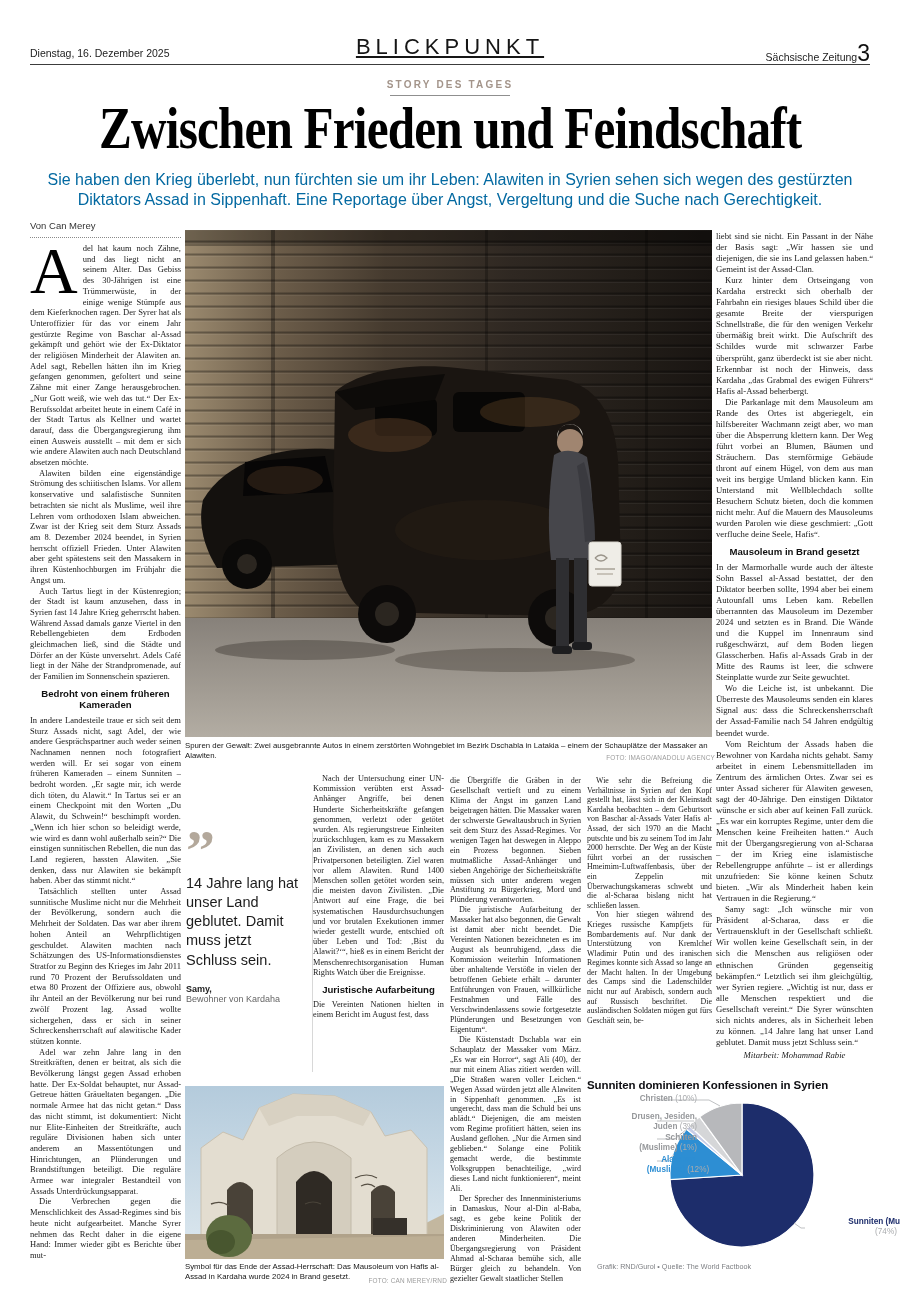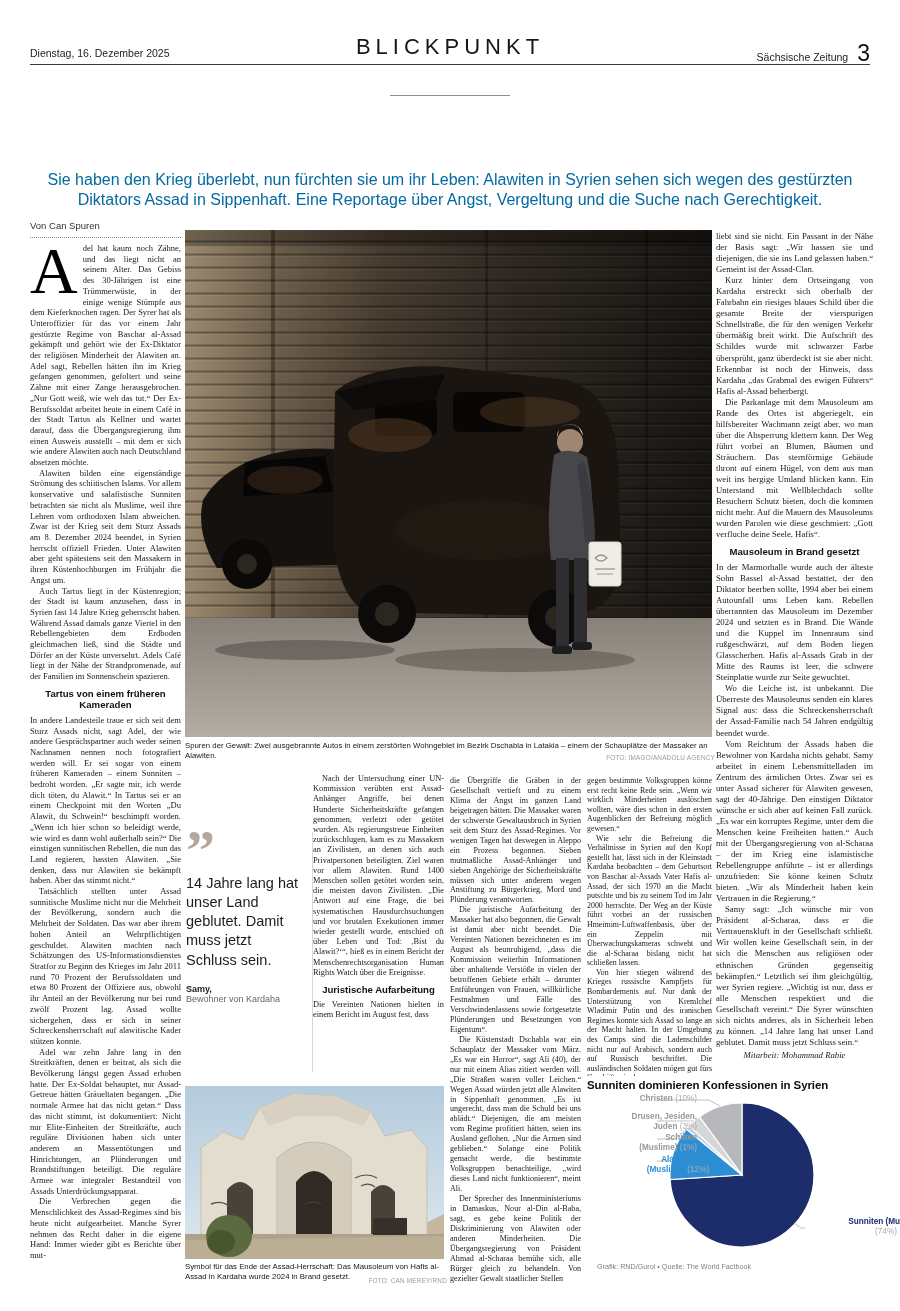--- a/index.html
+++ b/index.html
@@ -1,22 +1,22 @@
 <!DOCTYPE html>
 <html lang="de"><head>
 <meta charset="utf-8">
 <style>
   html,body{margin:0;padding:0;background:#e8e8e8;}
   #page{position:relative;width:900px;height:1311px;background:#ffffff;margin:0 auto;overflow:hidden;
         font-family:"Liberation Serif",serif;color:#1a1a1a;}
   
   .hdr-date{position:absolute;left:30px;top:47px;font-family:"Liberation Sans",sans-serif;font-size:10.5px;color:#222;}
   .hdr-section{position:absolute;left:0;right:0;top:34px;text-align:center;font-family:"Liberation Sans",sans-serif;
-               font-size:22px;letter-spacing:5px;color:#161616;font-weight:500;}
-  .hdr-right{position:absolute;right:30px;top:40px;display:flex;align-items:baseline;gap:9px;}
+               font-size:22px;letter-spacing:5px;color:#161616;font-weight:500;text-decoration:underline;}
+  .hdr-right{position:absolute;right:30px;top:40px;display:flex;align-items:baseline;}
   .hdr-paper{font-family:"Liberation Sans",sans-serif;font-size:10.5px;color:#222;}
   .hdr-page{font-family:"Liberation Sans",sans-serif;font-size:23px;font-weight:300;color:#111;}
   .hdr-rule{position:absolute;left:30px;right:30px;top:64px;border-top:1.2px solid #3c3c3c;}
   
   .kicker{position:absolute;left:0;right:0;top:79px;text-align:center;font-family:"Liberation Sans",sans-serif;
           font-size:10px;font-weight:700;letter-spacing:2.2px;color:#a3948a;}
   .kicker-rule{position:absolute;left:50%;transform:translateX(-50%);top:95px;width:120px;border-top:1.6px solid #8f8f8f;}
   .headline{position:absolute;left:0;right:0;top:94px;text-align:center;white-space:nowrap;}
   .headline span{display:inline-block;font-family:"Liberation Serif",serif;font-weight:700;font-size:60px;
                  transform:scaleX(.82);transform-origin:center;color:#000;letter-spacing:-1px;}
@@ -67,47 +67,48 @@
 <div id="page">
 
   <div class="hdr-date">Dienstag, 16. Dezember 2025</div>
   <div class="hdr-section">BLICKPUNKT</div>
   <div class="hdr-right">
     <span class="hdr-paper">Sächsische Zeitung</span>
     <span class="hdr-page">3</span>
   </div>
   <div class="hdr-rule"></div>
 
+  <div class="kicker">STORY DES TAGES</div>
   <div class="kicker-rule"></div>
+  <div class="headline"><span>Zwischen Frieden und Feindschaft</span></div>
   <div class="deck">Sie haben den Krieg überlebt, nun fürchten sie um ihr Leben: Alawiten in Syrien sehen sich wegen des gestürzten Diktators Assad in Sippenhaft. Eine Reportage über Angst, Vergeltung und die Suche nach Gerechtigkeit.</div>
 
-  <div class="byline">Von Can Spuren</div>
+  <div class="byline">Von Can Merey</div>
   <div id="col1" class="col">
       <p class="para no-indent"><span class="dropcap">A</span>del hat kaum noch Zähne, und das liegt nicht an seinem Alter. Das Gebiss des 30-Jährigen ist eine Trümmerwüste, in der einige wenige Stümpfe aus dem Kieferknochen ragen. Der Syrer hat als Unteroffizier für das vor einem Jahr gestürzte Regime von Baschar al-Assad gekämpft und gehört wie der Ex-Diktator der religiösen Minderheit der Alawiten an. Adel sagt, Rebellen hätten ihn im Krieg gefangen genommen, gefoltert und seine Zähne mit einer Zange herausgebrochen. „Nur Gott weiß, wie weh das tut.“ Der Ex-Berufssoldat arbeitet heute in einem Café in der Stadt Tartus als Kellner und wartet darauf, dass die Übergangsregierung ihm einen Ausweis ausstellt – mit dem er sich wie andere Alawiten auch nach Deutschland absetzen möchte.</p>
       <p class="para">Alawiten bilden eine eigenständige Strömung des schiitischen Islams. Vor allem konservative und salafistische Sunniten betrachten sie nicht als Muslime, weil ihre Lehren vom orthodoxen Islam abweichen. Zwar ist der Krieg seit dem Sturz Assads am 8. Dezember 2024 beendet, in Syrien herrscht offiziell Frieden. Unter Alawiten aber geht spätestens seit den Massakern in ihren Küstenhochburgen im Frühjahr die Angst um.</p>
       <p class="para">Auch Tartus liegt in der Küstenregion; der Stadt ist kaum anzusehen, dass in Syrien fast 14 Jahre Krieg geherrscht haben. Während Assad damals ganze Viertel in den Rebellengebieten dem Erdboden gleichmachen ließ, sind die Städte und Dörfer an der Küste unversehrt. Adels Café liegt in der Nähe der Strandpromenade, auf der Familien im Sonnenschein spazieren.</p>
-      <h4 class="subhead">Tartus von einem früheren Kameraden</h4>
+      <h4 class="subhead">Bedroht von einem früheren Kameraden</h4>
       <p class="para no-indent">In andere Landesteile traue er sich seit dem Sturz Assads nicht, sagt Adel, der wie andere Gesprächspartner auch weder seinen Nachnamen nennen noch fotografiert werden will. Er sei sogar von einem früheren Kameraden – einem Sunniten – bedroht worden. „Er sagte mir, ich werde dich töten, du Alawit.“ In Tartus sei er an einem Checkpoint mit den Worten „Du Alawit, du Schwein!“ beschimpft worden. „Wenn ich hier schon so beleidigt werde, wie wird es dann wohl außerhalb sein?“ Die einstigen sunnitischen Rebellen, die nun das Land regieren, hassten Alawiten. „Sie denken, dass nur Alawiten sie bekämpft haben. Aber das stimmt nicht.“</p>
       <p class="para">Tatsächlich stellten unter Assad sunnitische Muslime nicht nur die Mehrheit der Bevölkerung, sondern auch die Mehrheit der Soldaten. Das war aber ihrem hohen Anteil an Wehrpflichtigen geschuldet. Alawiten machten nach Schätzungen des US-Informationsdienstes Stratfor zu Beginn des Krieges im Jahr 2011 rund 70 Prozent der Berufssoldaten und etwa 80 Prozent der Offiziere aus, obwohl ihr Anteil an der Bevölkerung nur bei rund zwölf Prozent lag. Assad wollte sichergehen, dass er sich in seiner Schreckensherrschaft auf alawitische Kader stützen konnte.</p>
       <p class="para">Adel war zehn Jahre lang in den Streitkräften, denen er beitrat, als sich die Bevölkerung längst gegen Assad erhoben hatte. Der Ex-Soldat behauptet, nur Assad-Getreue hätten Gräueltaten begangen. „Die normale Armee hat das nicht getan.“ Dass das nicht stimmt, ist dokumentiert: Nicht nur Elite-Einheiten der Streitkräfte, auch reguläre Divisionen haben sich unter anderem an Massentötungen und Hinrichtungen, an Plünderungen und Brandstiftungen beteiligt. Die reguläre Armee war integraler Bestandteil von Assads Unterdrückungsapparat.</p>
       <p class="para">Die Verbrechen gegen die Menschlichkeit des Assad-Regimes sind bis heute nicht aufgearbeitet. Manche Syrer nehmen das Recht daher in die eigene Hand: Immer wieder gibt es Berichte über mut-</p>
     </div>
   <div id="col3" class="col">
       <p class="para">Nach der Untersuchung einer UN-Kommission verübten erst Assad-Anhänger Angriffe, bei denen Hunderte Sicherheitskräfte gefangen genommen, verletzt oder getötet wurden. Als regierungstreue Einheiten zurückschlugen, kam es zu Massakern an Zivilisten, an denen sich auch Privatpersonen beteiligten. Ziel waren vor allem Alawiten. Rund 1400 Menschen sollen getötet worden sein, die meisten davon Zivilisten. „Die Antwort auf eine Frage, die bei systematischen Hausdurchsuchungen und vor brutalen Exekutionen immer wieder gestellt wurde, entschied oft über Leben und Tod: ‚Bist du Alawit?‘“, hieß es in einem Bericht der Menschenrechtsorganisation Human Rights Watch über die Ereignisse.</p>
       <h4 class="subhead">Juristische Aufarbeitung</h4>
       <p class="para no-indent">Die Vereinten Nationen hielten in einem Bericht im August fest, dass</p>
     </div>
   <div id="col4" class="col">
       <p class="para no-indent">die Übergriffe die Gräben in der Gesellschaft vertieft und zu einem Klima der Angst im ganzen Land beigetragen hätten. Die Massaker waren der schwerste Gewaltausbruch in Syrien seit dem Sturz des Assad-Regimes. Vor wenigen Tagen hat deswegen in Aleppo ein Prozess begonnen. Sieben mutmaßliche Assad-Anhänger und sieben Angehörige der Sicherheitskräfte müssen sich unter anderem wegen Anstiftung zu Bürgerkrieg, Mord und Plünderung verantworten.</p>
       <p class="para">Die juristische Aufarbeitung der Massaker hat also begonnen, die Gewalt ist damit aber nicht beendet. Die Vereinten Nationen bezeichneten es im August als beunruhigend, „dass die Kommission weiterhin Informationen über anhaltende Verstöße in vielen der betroffenen Gebiete erhält – darunter Entführungen von Frauen, willkürliche Festnahmen und Fälle des Verschwindenlassens sowie fortgesetzte Plünderungen und Besetzungen von Eigentum“.</p>
       <p class="para">Die Küstenstadt Dschabla war ein Schauplatz der Massaker vom März. „Es war ein Horror“, sagt Ali (40), der nur mit einem Alias zitiert werden will. „Die Straßen waren voller Leichen.“ Wegen Assad würden jetzt alle Alawiten in Sippenhaft genommen. „Es ist ungerecht, dass man die Schuld bei uns ablädt.“ Diejenigen, die am meisten vom Regime profitiert hätten, seien ins Ausland geflohen. „Nur die Armen sind geblieben.“ Solange eine Politik gemacht werde, die bestimmte Volksgruppen benachteilige, „wird dieses Land nicht funktionieren“, meint Ali.</p>
       <p class="para">Der Sprecher des Innenministeriums in Damaskus, Nour al-Din al-Baba, sagt, es gebe keine Politik der Diskriminierung von Alawiten oder anderen Minderheiten. Die Übergangsregierung von Präsident Ahmad al-Scharaa bemühe sich, alle Bürger gleich zu behandeln. Von gezielter Gewalt staatlicher Stellen</p>
     </div>
   <div id="col5" class="col">
-      <p class="para no-indent">gegen bestimmte Volksgruppen könne erst recht keine Rede sein. „Wenn wir wirklich Minderheiten auslöschen wollten, wäre dies schon in den ersten Augenblicken der Befreiung möglich gewesen.“</p>
       <p class="para">Wie sehr die Befreiung die Verhältnisse in Syrien auf den Kopf gestellt hat, lässt sich in der Kleinstadt Kardaha beobachten – dem Geburtsort von Baschar al-Assads Vater Hafis al-Assad, der sich 1970 an die Macht putschte und bis zu seinem Tod im Jahr 2000 herrschte. Der Weg an der Küste führt vorbei an der russischen Hmeimim-Luftwaffenbasis, über der ein Zeppelin mit Überwachungskameras schwebt und die al-Scharaa bislang nicht hat schließen lassen.</p>
       <p class="para">Von hier stiegen während des Krieges russische Kampfjets für Bombardements auf. Nur dank der Unterstützung von Kremlchef Wladimir Putin und des iranischen Regimes konnte sich Assad so lange an der Macht halten. In der Umgebung des Camps sind die Ladenschilder nicht nur auf Arabisch, sondern auch auf Russisch beschriftet. Die ausländischen Soldaten mögen gut fürs Geschäft sein, be-</p>
     </div>
   <div id="col6" class="col">
       <p class="para no-indent">liebt sind sie nicht. Ein Passant in der Nähe der Basis sagt: „Wir hassen sie und diejenigen, die sie ins Land gelassen haben.“ Gemeint ist der Assad-Clan.</p>
       <p class="para">Kurz hinter dem Ortseingang von Kardaha erstreckt sich oberhalb der Fahrbahn ein riesiges blaues Schild über die gesamte Breite der vierspurigen Schnellstraße, die für den wenigen Verkehr übermäßig breit wirkt. Die Aufschrift des Schildes wurde mit schwarzer Farbe übersprüht, ganz überdeckt ist sie aber nicht. Erkennbar ist noch der Hinweis, dass Kardaha „das Grabmal des ewigen Führers“ Hafis al-Assad beherbergt.</p>
       <p class="para">Die Parkanlage mit dem Mausoleum am Rande des Ortes ist abgeriegelt, ein hilfsbereiter Wachmann zeigt aber, wo man über die Absperrung klettern kann. Der Weg führt vorbei an Blumen, Bäumen und Sträuchern. Das sternförmige Gebäude thront auf einem Hügel, von dem aus man weit ins bergige Umland blicken kann. Ein Unterstand mit Wellblechdach sollte Besuchern Schutz bieten, doch die kommen nicht mehr. Auf die Mauern des Mausoleums wurden Parolen wie diese geschmiert: „Gott verfluche deine Seele, Hafis“.</p>
       <h4 class="subhead">Mausoleum in Brand gesetzt</h4>
       <p class="para no-indent">In der Marmorhalle wurde auch der älteste Sohn Bassel al-Assad bestattet, der den Diktator beerben sollte, 1994 aber bei einem Autounfall ums Leben kam. Rebellen überrannten das Mausoleum im Dezember 2024 und setzten es in Brand. Die Wände und die Kuppel im Innenraum sind rußgeschwärzt, auf dem Boden liegen Glasscherben. Hafis al-Assads Grab in der Mitte des Raums ist leer, die schwere Steinplatte wurde zur Seite gewuchtet.</p>
       <p class="para">Wo die Leiche ist, ist unbekannt. Die Überreste des Mausoleums senden ein klares Signal aus: dass die Schreckensherrschaft der Assad-Familie nach 54 Jahren endgültig beendet wurde.</p>

